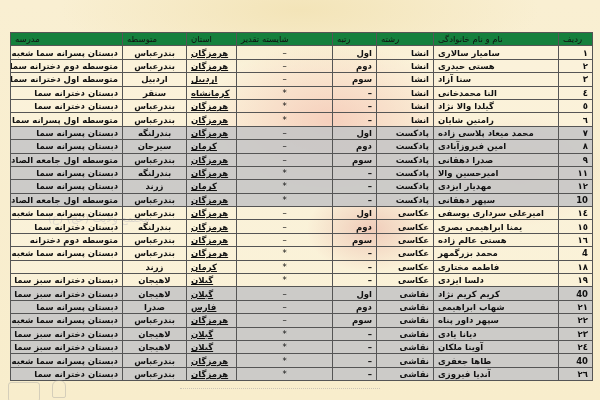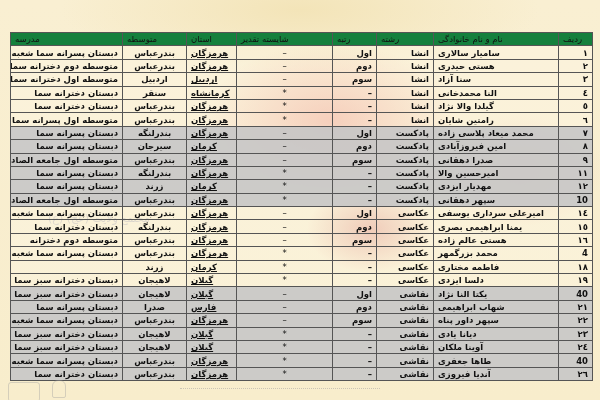--- a/index.html
+++ b/index.html
@@ -254,21 +254,21 @@
         <td class="c-name">دلسا ایزدی</td>
         <td class="c-field">عکاسی</td>
         <td class="c-rank">–</td>
         <td class="c-merit">*</td>
         <td class="c-prov">گیلان</td>
         <td class="c-city">لاهیجان</td>
         <td class="c-school">دبستان دخترانه سبز سما</td>
       </tr>
       <tr class="grey">
         <td class="c-idx">40</td>
-        <td class="c-name">یکتا النا نژاد</td>
+        <td class="c-name">کریم کریم نژاد</td>
         <td class="c-field">نقاشی</td>
         <td class="c-rank">اول</td>
         <td class="c-merit">–</td>
         <td class="c-prov">گیلان</td>
         <td class="c-city">لاهیجان</td>
         <td class="c-school">دبستان دخترانه سبز سما</td>
       </tr>
       <tr class="grey">
         <td class="c-idx">۲۱</td>
         <td class="c-name">شهاب ابراهیمی</td>

